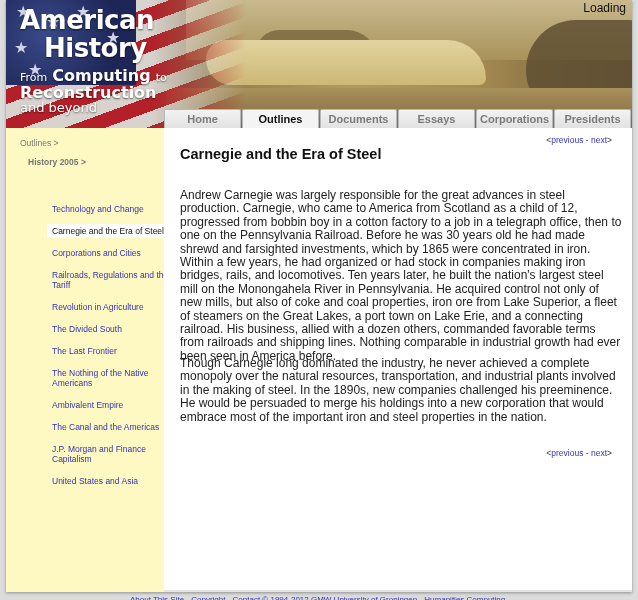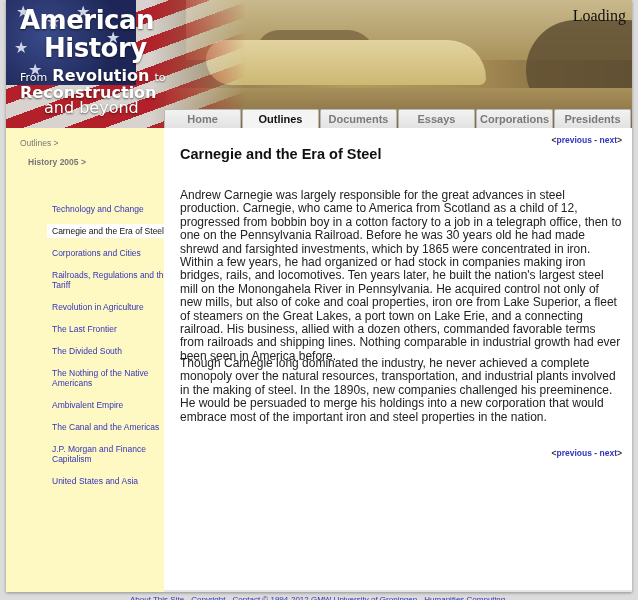--- a/index.html
+++ b/index.html
@@ -60,23 +60,23 @@
     text-shadow: 0 1px 2px rgba(0,0,0,0.6);
   }
   .title-main {
     font-family: "DejaVu Sans", sans-serif;
     font-size: 26px; font-weight: bold; line-height: 28px; letter-spacing: -0.5px;
   }
   .title-main .l2 { padding-left: 24px; display: block; }
   .sub { font-family: "DejaVu Sans", sans-serif; line-height: 15px; margin-top: 6px; }
   .sub .small { font-size: 11px; }
   .sub .big { font-size: 16px; font-weight: bold; }
-  .sub .l3 { font-size: 16px; display: block; margin-left: 24px; }
+  .sub .l3 { font-size: 13px; display: block; }
   .loading {
-    position: absolute; right: 6px; top: 7px; font-size: 16px; color: #111; font-family: Liberation Serif, serif;
+    position: absolute; right: 6px; top: 1px; font-size: 12px; color: #111;
   }
   
   .tabs {
     position: absolute; left: 158px; top: 109px; height: 19px; display: flex;
   }
   .tab {
     width: 77px; height: 36px; margin-right: 1px;
     background: linear-gradient(180deg, #f2f2f2 0%, #d3d3d3 100%);
     border: 1px solid #b8b8b8; border-bottom: none;
     box-sizing: border-box;
@@ -99,21 +99,21 @@
     color: #3333bb; padding: 2px 0 2px 5px; line-height: 10px; cursor: pointer;
     margin-bottom: 8px;
   }
   .nav-item.active { background: #fff; color: #111; margin-right: 0; }
   
   .content {
     position: absolute; left: 158px; top: 128px; width: 468px; height: 462px;
     background: #fff;
   }
   .pn {
-    position: absolute; right: 10px; font-size: 8.5px; color: #333; font-weight: bold;
+    position: absolute; right: 20px; font-size: 8.5px; color: #333;
   }
   .pn a { color: #3333bb; text-decoration: none; cursor: pointer; }
   .pn.top { top: 7px; }
   .pn.bot { top: 320px; }
   .page-title {
     position: absolute; left: 16px; top: 18px; font-size: 14.5px; font-weight: bold; color: #111;
   }
   .para {
     position: absolute; left: 16px; width: 442px; font-size: 12px; line-height: 13.4px; color: #222;
   }
@@ -145,21 +145,21 @@
         <span class="star" style="left:100px;top:30px">★</span>
       </div>
     </div>
     <div class="title-block">
       <div class="title-main">
         <span>American</span>
         <span class="l2">History</span>
       </div>
       <div class="sub">
         <span class="small">From</span>
-        <span class="big">Revolution</span>
+        <span class="big">Computing</span>
         <span class="small">to</span><br>
         <span class="big">Reconstruction</span>
         <span class="l3">and beyond</span>
       </div>
     </div>
     <div class="loading">Loading</div>
 
     <div class="tabs">
       <div class="tab">Home</div>
       <div class="tab active">Outlines</div>
@@ -172,22 +172,22 @@
 
   <div class="sidebar">
     <div class="crumb c1">Outlines &gt;</div>
     <div class="crumb c2">History 2005 &gt;</div>
     <div class="nav">
       <div class="nav-item">Technology and Change</div>
       <div class="nav-item active">Carnegie and the Era of Steel</div>
       <div class="nav-item">Corporations and Cities</div>
       <div class="nav-item">Railroads, Regulations and the Tariff</div>
       <div class="nav-item">Revolution in Agriculture</div>
+      <div class="nav-item">The Divided South</div>
       <div class="nav-item">The Last Frontier</div>
-      <div class="nav-item">The Divided South</div>
       <div class="nav-item">The Nothing of the Native Americans</div>
       <div class="nav-item">Ambivalent Empire</div>
       <div class="nav-item">The Canal and the Americas</div>
       <div class="nav-item">J.P. Morgan and Finance Capitalism</div>
       <div class="nav-item">United States and Asia</div>
     </div>
   </div>
 
   <div class="content">
     <div class="pn top"><span>&lt;</span><a>previous</a><span> - </span><a>next</a><span>&gt;</span></div>

